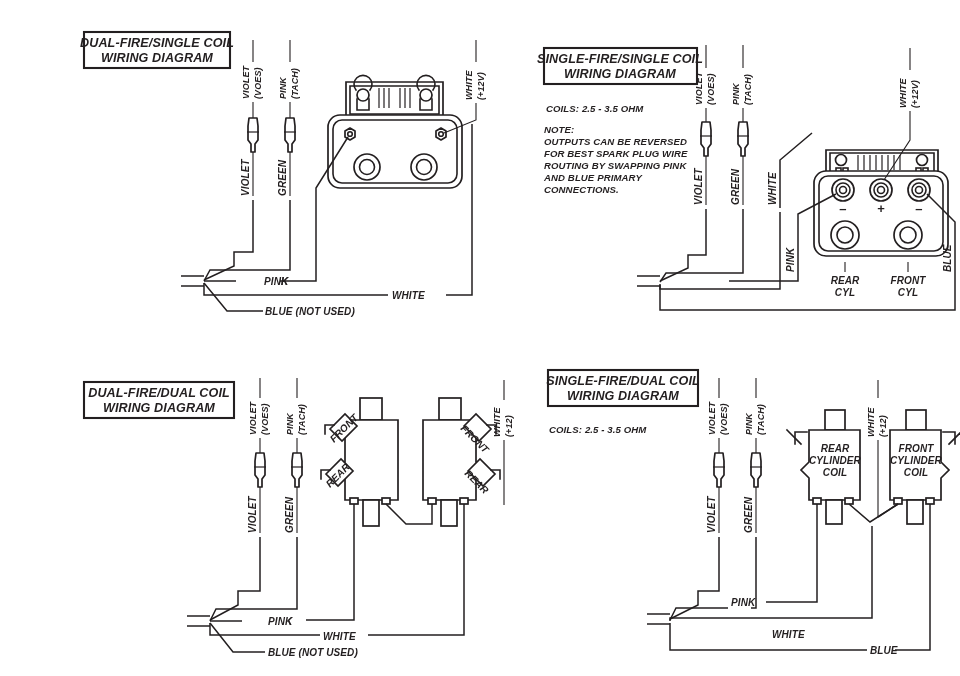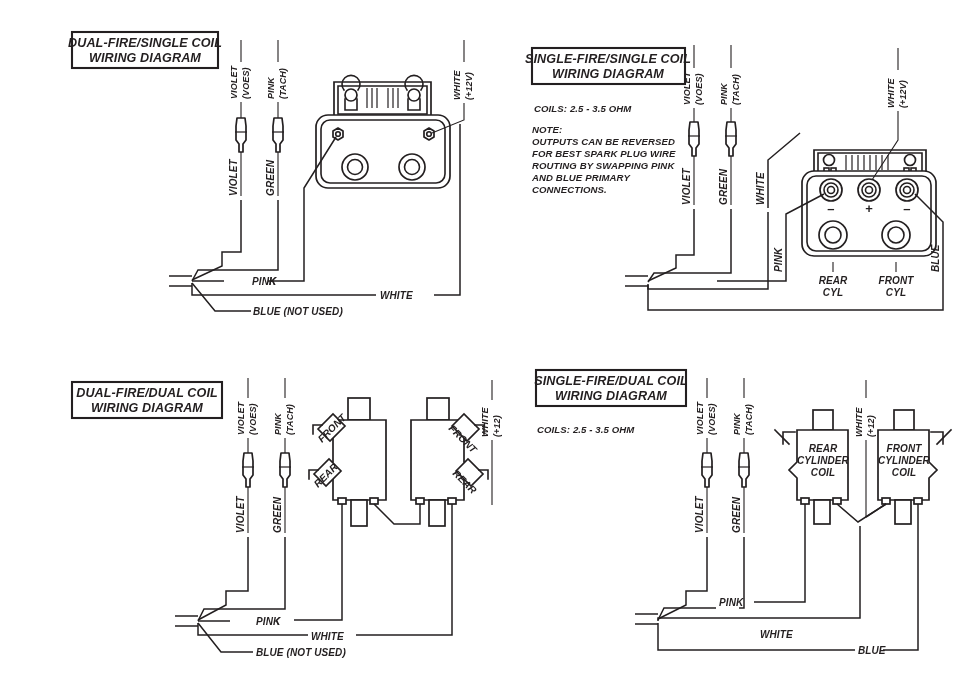--- a/index.html
+++ b/index.html
@@ -9,21 +9,21 @@
   }
   body {
     width: 960px;
     height: 676px;
     font-family: "Liberation Sans", sans-serif;
     overflow: hidden;
     position: relative;
   }
   #sheet {
     position: absolute;
-    left: 0; top: 0;
+    left: 12px; top: 0;
     width: 848px;
     height: 676px;
   }
   svg.diagram-sheet {
     display: block;
     width: 960px;
     height: 676px;
   }
   .ln {
     fill: none;

